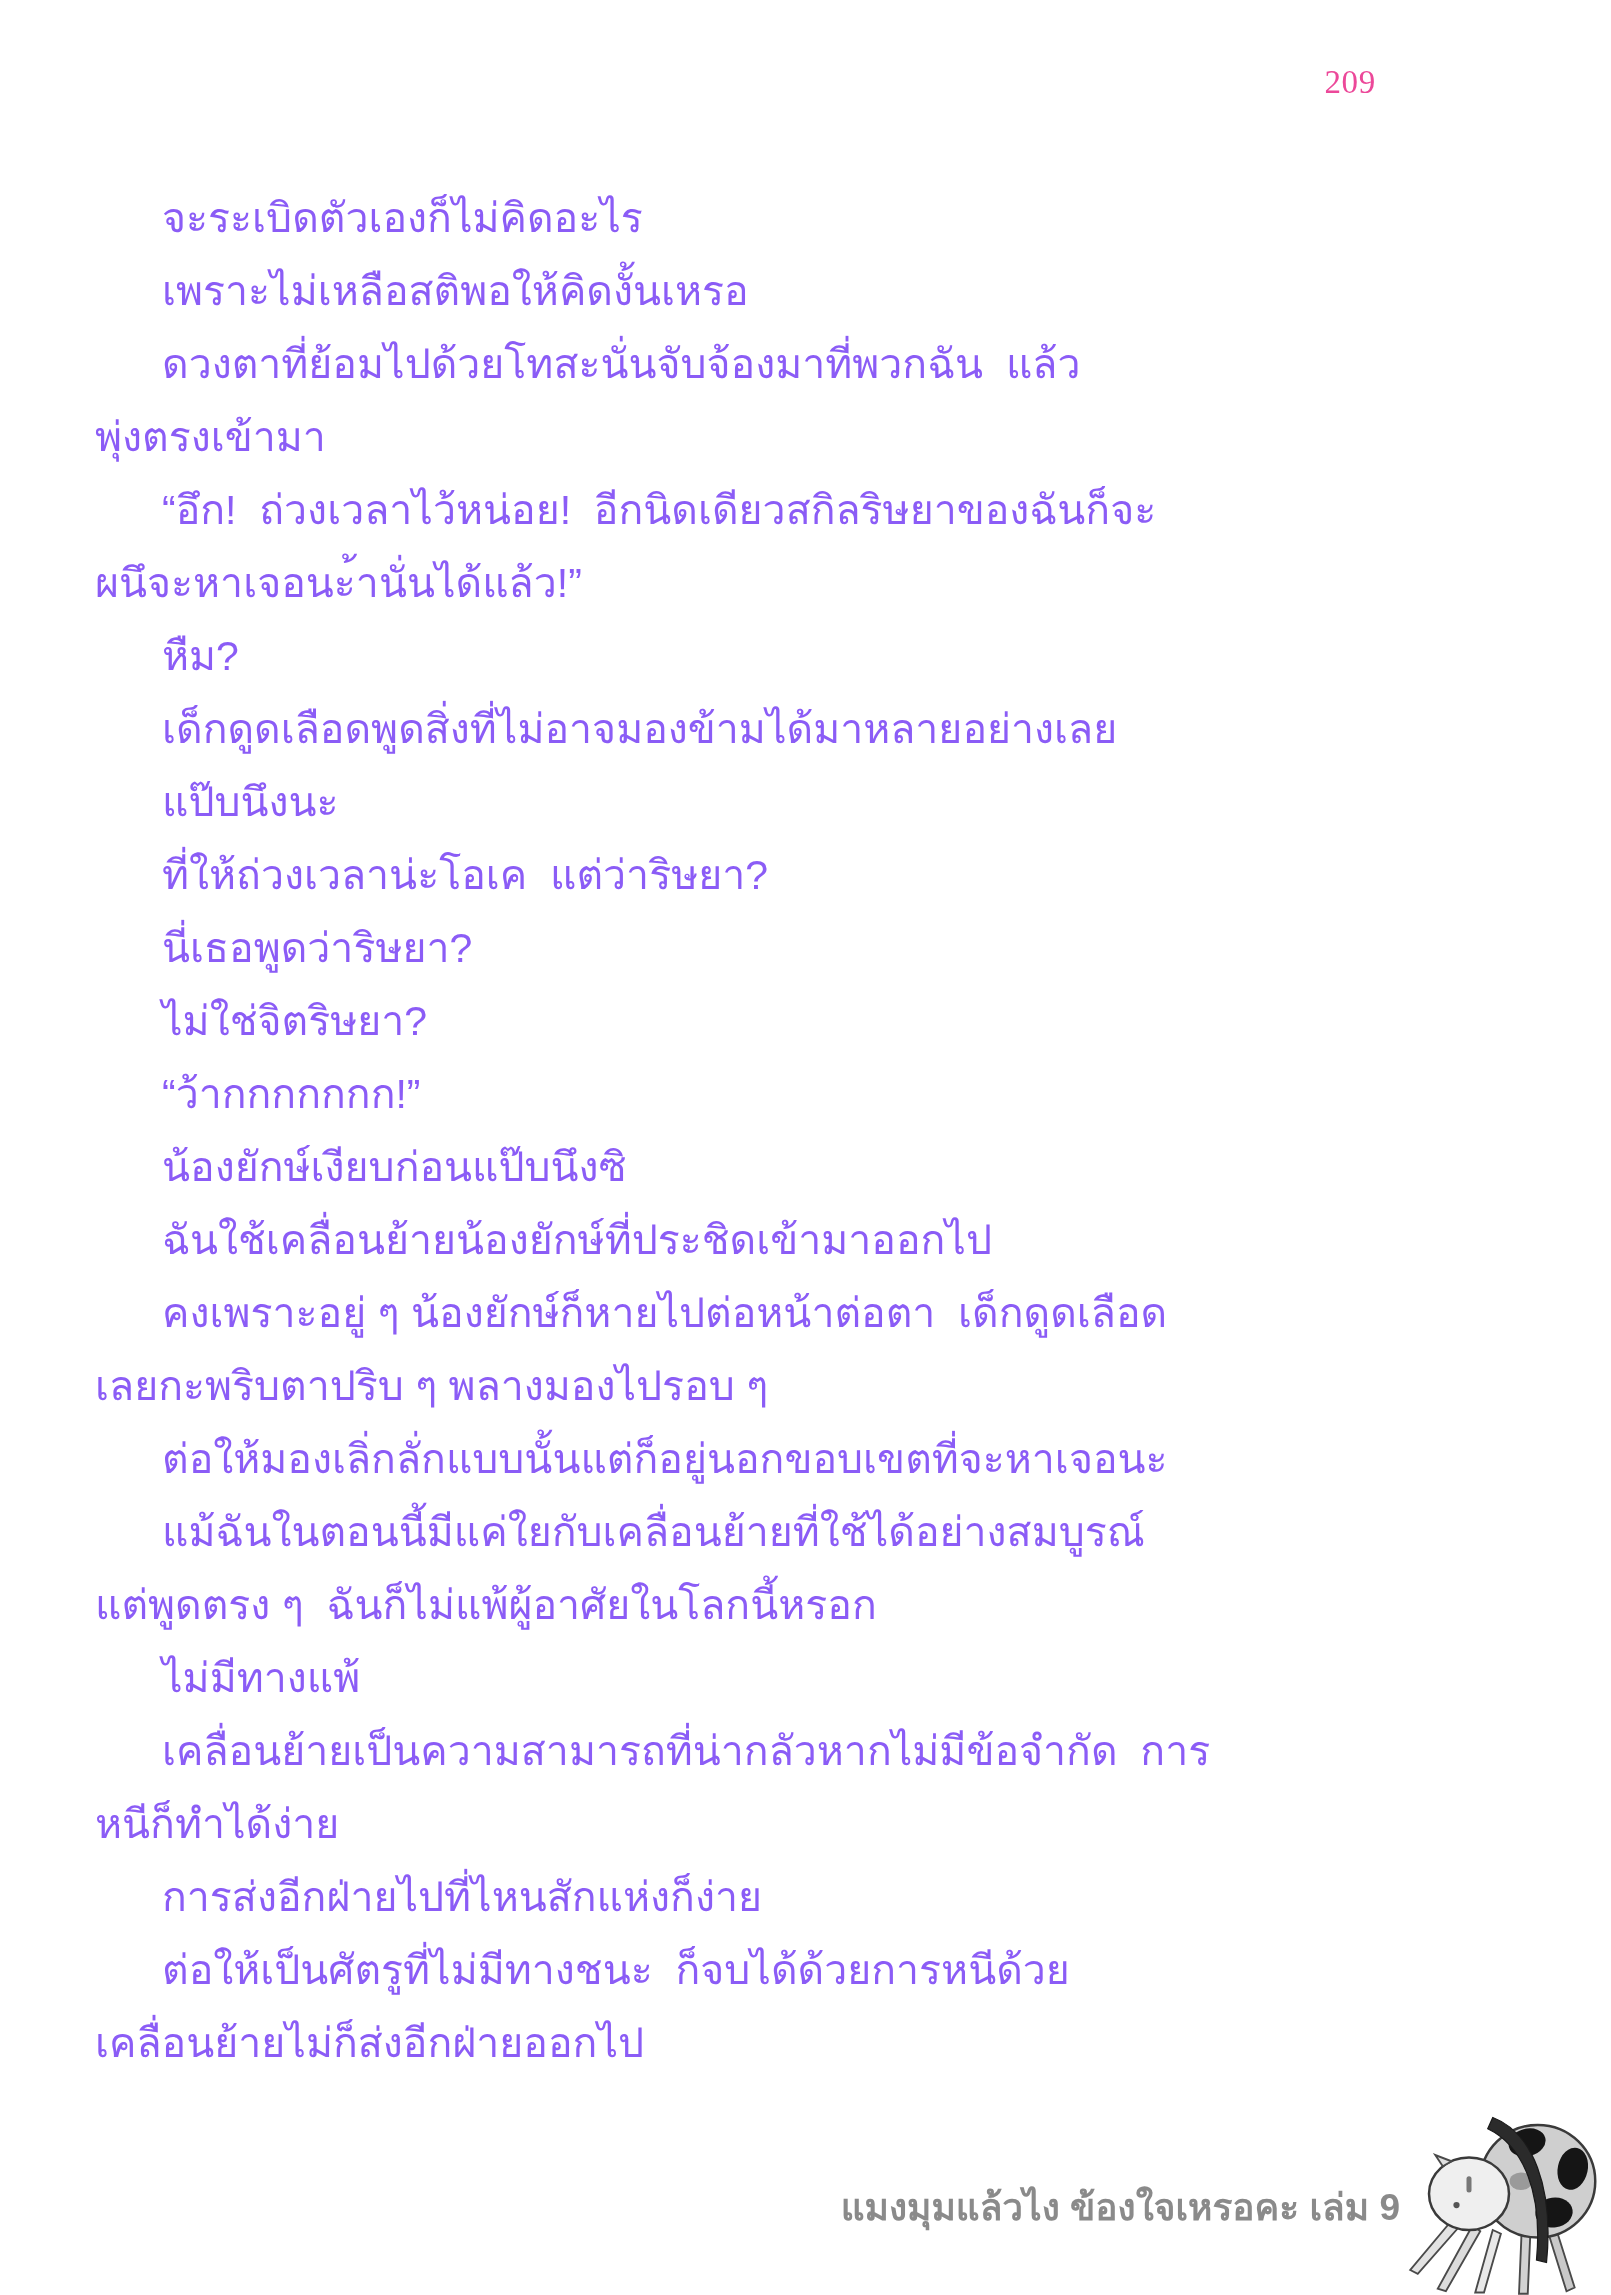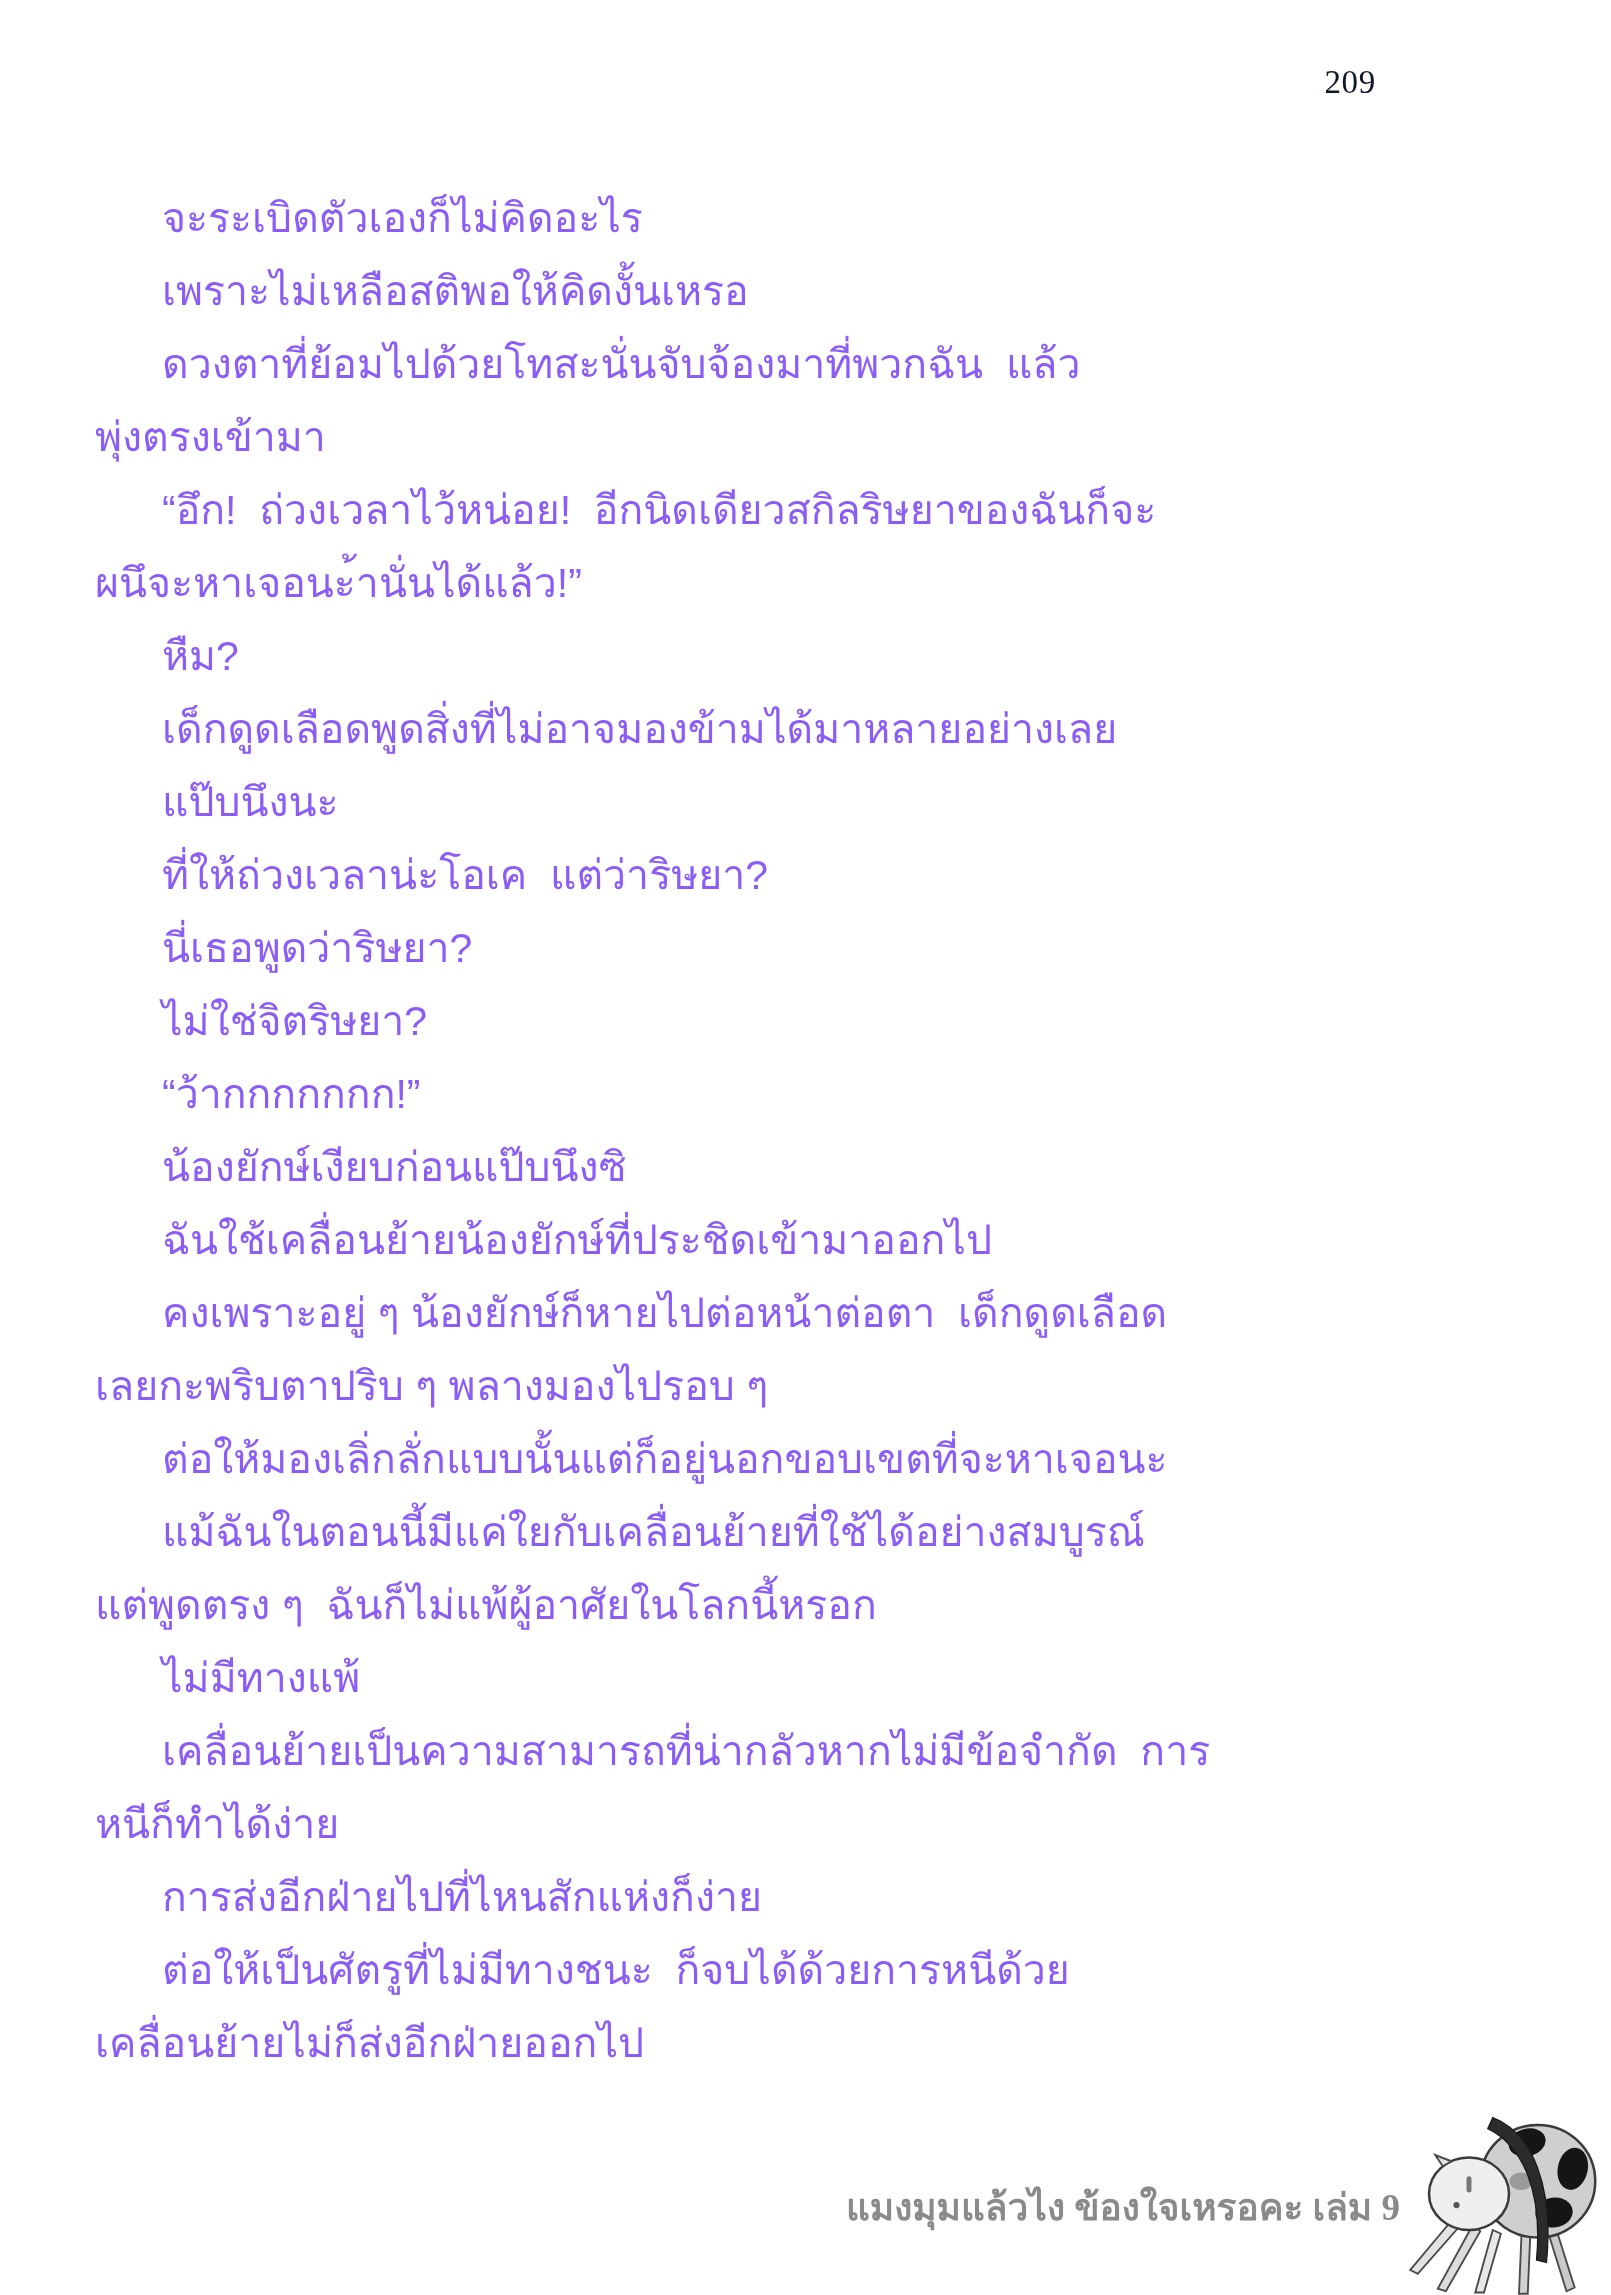--- a/index.html
+++ b/index.html
@@ -13,21 +13,21 @@
     position: relative;
     overflow: hidden;
     font-family: "Liberation Sans", "DejaVu Sans", sans-serif;
   }
   .page-number {
     position: absolute;
     top: 64px;
     right: 236px;
     font-family: "Liberation Serif", "DejaVu Serif", serif;
     font-size: 33px;
-    color: #0f172a;
+    color: #ec4899;
     letter-spacing: 0.7px;
   }
   .text-block {
     position: absolute;
     left: 95px;
     top: 182px;
     width: 1318px;
     color: #1f1f1f;
   }
   .line {
@@ -42,21 +42,20 @@
   }
   .footer-title {
     position: absolute;
     top: 2181px;
     right: 212px;
     font-size: 37px;
     line-height: 53px;
     font-weight: bold;
     color: #8a8a8a;
     white-space: pre;
-    font-family: Liberation Serif, serif;
   }
   .spider {
     position: absolute;
     right: 13.3px;
     bottom: 0px;
     width: 200px;
     height: 190px;
   }
 </style>
 </head>

